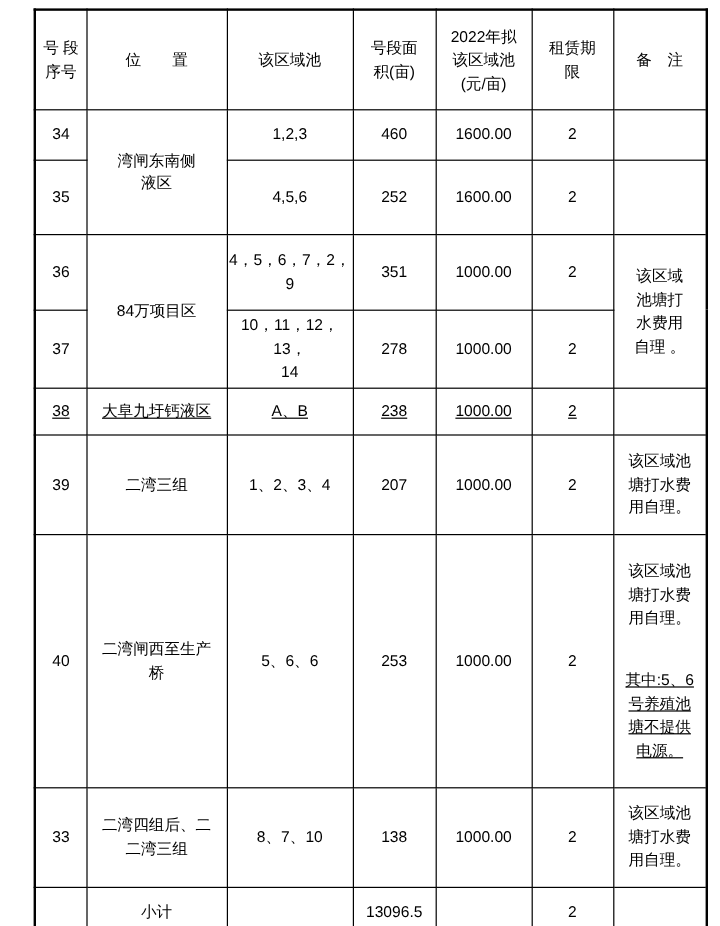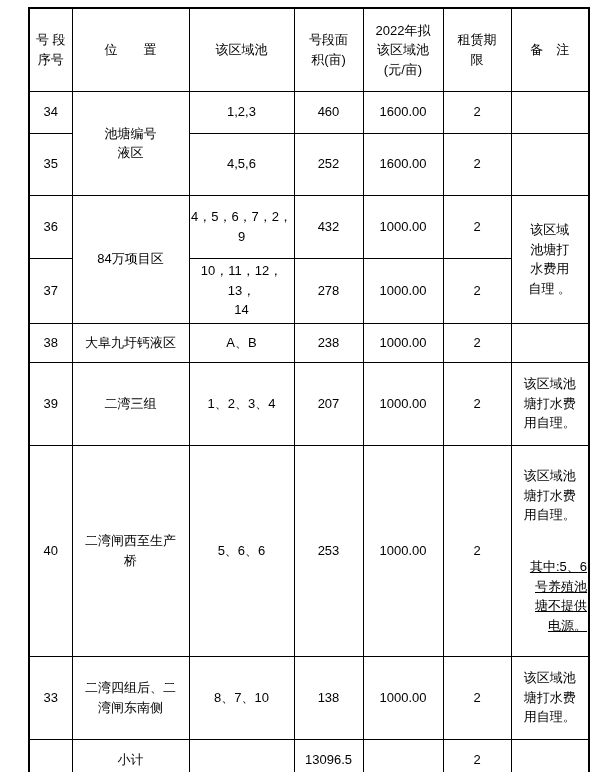--- a/index.html
+++ b/index.html
@@ -38,21 +38,21 @@
     white-space: pre-line;
     padding: 1px;
     overflow: hidden;
   }
   
   tr.h-header   { height: 83px; margin-left: 40px; }
   tr.h-r34      { height: 42px; }
   tr.h-r35      { height: 62px; }
   tr.h-r36      { height: 63px; }
   tr.h-r37      { height: 65px; }
-  tr.h-r38      { height: 39px; }
+  tr.h-r38      { height: 39px; text-decoration: underline; }
   tr.h-r39      { height: 83px; }
   tr.h-r40      { height: 179px; }
   tr.h-r41      { height: 83px; }
   tr.h-subtotal { height: 42px; }
 
   .loc-big {
     font-size: 17px;
     line-height: 1.55;
   }
   .remark {
@@ -66,21 +66,20 @@
     font-weight: bold;
     font-size: 16px;
     text-align: left;
     padding-left: 9px;
     line-height: 1.3;
   }
   .remark-block { white-space: pre-line; }
   .underlined {
     text-decoration: underline;
     margin-top: 13px;
-    text-align: right;
   }
 </style>
 </head>
 <body>
 
 <div class="page">
   <table class="rent-table">
     <colgroup>
       <col style="width:43px">
       <col style="width:117px">
@@ -102,21 +101,21 @@
       <th>2022年拟
 该区域池
 (元/亩)</th>
       <th>租赁期
 限</th>
       <th>备　注</th>
     </tr>
 
     <tr class="h-r34">
       <td>34</td>
-      <td rowspan="2" class="loc-big">池塘编号
+      <td rowspan="2" class="loc-big">湾闸东南侧
 液区</td>
       <td>1,2,3</td>
       <td>460</td>
       <td>1600.00</td>
       <td>2</td>
       <td></td>
     </tr>
 
     <tr class="h-r35">
       <td>35</td>
@@ -125,21 +124,21 @@
       <td>1600.00</td>
       <td>2</td>
       <td></td>
     </tr>
 
     <tr class="h-r36">
       <td>36</td>
       <td rowspan="2" class="loc-big">84万项目区</td>
       <td>4，5，6，7，2，
 9</td>
-      <td>432</td>
+      <td>351</td>
       <td>1000.00</td>
       <td>2</td>
       <td rowspan="2" class="remark-big">该区域
 池塘打
 水费用
 自理 。</td>
     </tr>
 
     <tr class="h-r37">
       <td>37</td>
@@ -187,21 +186,21 @@
         <div class="remark-block underlined">其中:5、6
 号养殖池
 塘不提供
 电源。</div>
       </td>
     </tr>
 
     <tr class="h-r41">
       <td>33</td>
       <td>二湾四组后、二
-湾闸东南侧</td>
+二湾三组</td>
       <td>8、7、10</td>
       <td>138</td>
       <td>1000.00</td>
       <td>2</td>
       <td class="remark">该区域池
 塘打水费
 用自理。</td>
     </tr>
 
     <tr class="h-subtotal">

